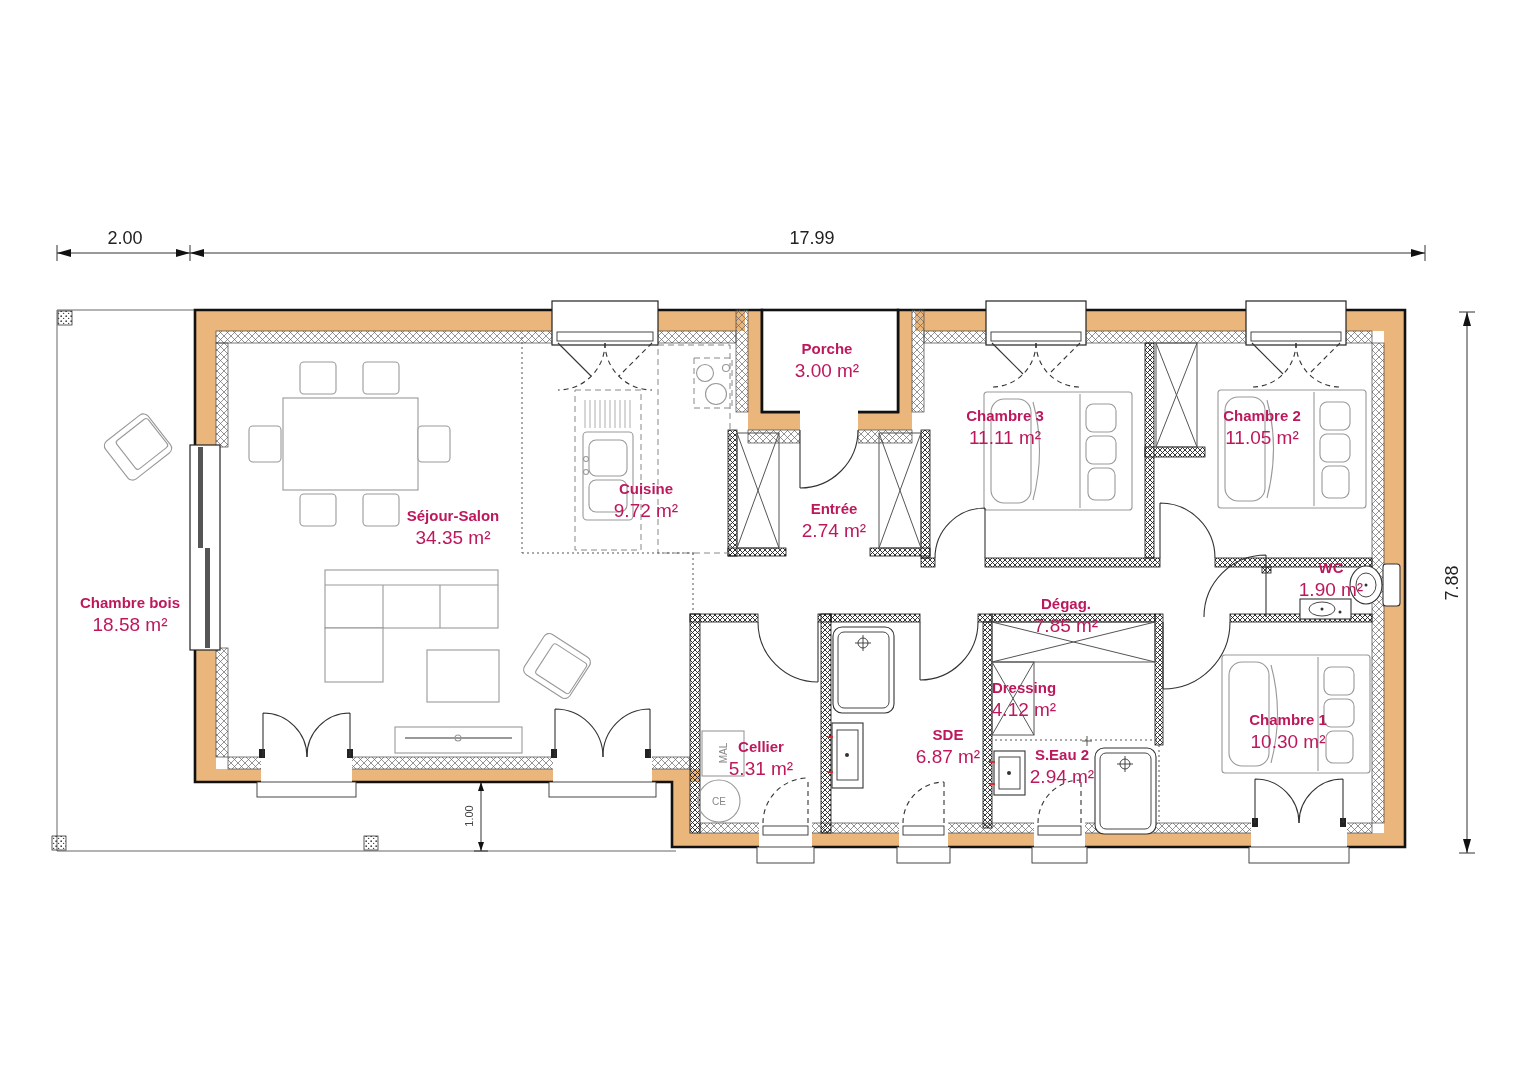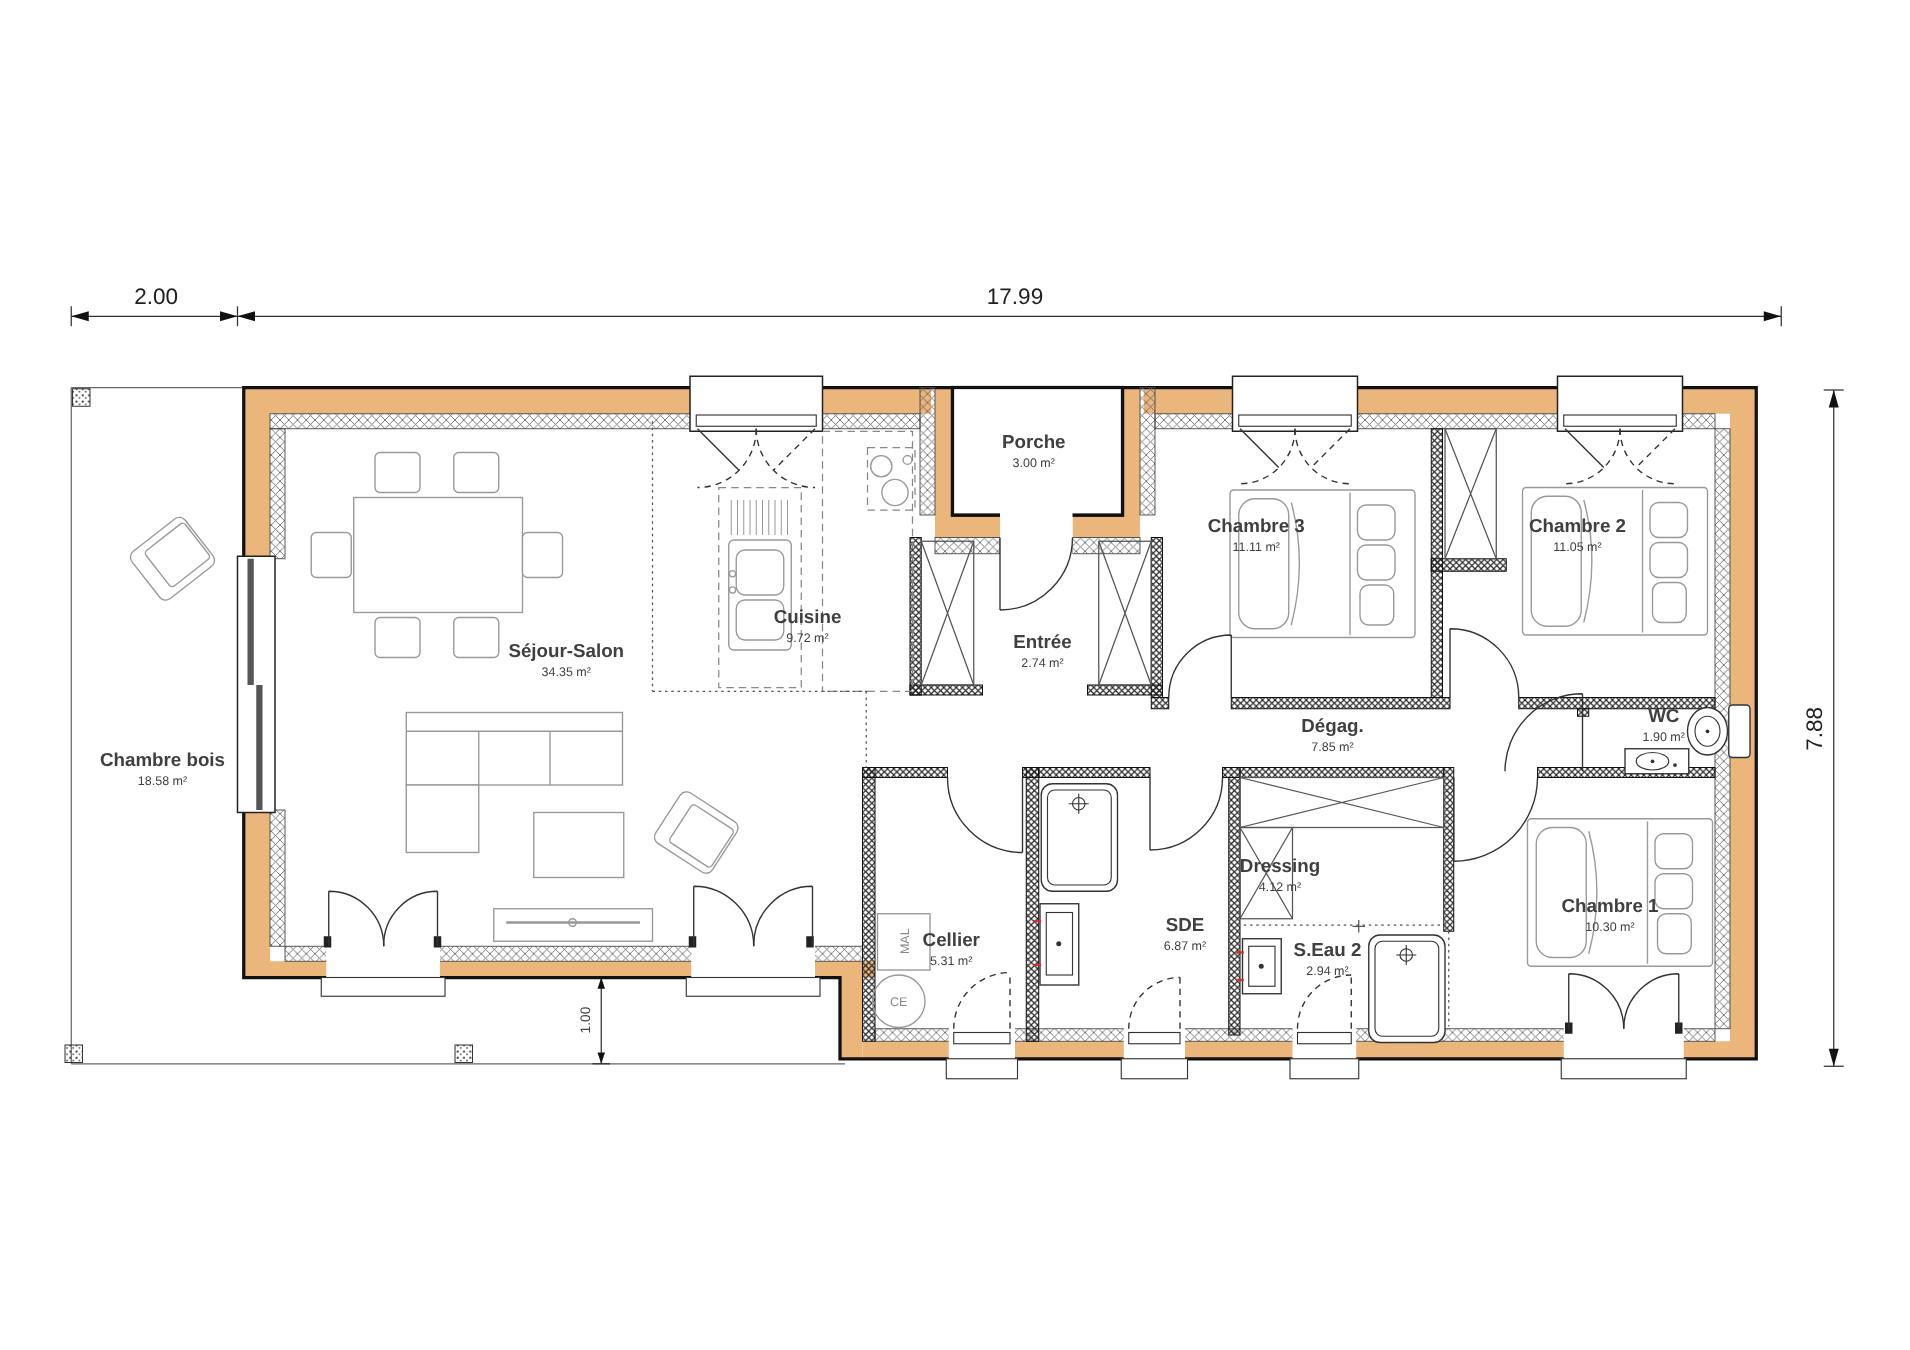--- a/index.html
+++ b/index.html
@@ -22,23 +22,23 @@
   .dotted{stroke:#555;fill:none;stroke-width:1;stroke-dasharray:2 3}
   .tline{stroke:#666;stroke-width:1;fill:none}
   .mark{fill:url(#dots);stroke:#333;stroke-width:.8}
   .dimline{stroke:#333;stroke-width:1;fill:none}
   .dimarrow{fill:#111;stroke:none}
   .fixt{fill:#fff;stroke:#333;stroke-width:1.1}
   .fixtline{fill:none;stroke:#333;stroke-width:.9}
   .redtick{stroke:#c33;stroke-width:2}
   .equip{font:10px "Liberation Sans",sans-serif;fill:#888;text-anchor:middle}
   .lbl{position:absolute;transform:translate(-50%,-50%);text-align:center;
-       white-space:nowrap;line-height:1.3;color:#404040}
+       white-space:nowrap;line-height:1.3;color:#be185d}
   .lbl .nm{display:block;font-weight:700;font-size:15px}
-  .lbl .ar{display:block;font-size:10px}
+  .lbl .ar{display:block;font-size:19px}
   .dim{position:absolute;transform:translate(-50%,-50%);font-size:18px;color:#222}
   .dim.v{transform:translate(-50%,-50%) rotate(-90deg)}
   .dim.small{font-size:11px;color:#444}
 </style>
 </head>
 <body>
 
 <div id="plan">
 <svg width="1528" height="1080" viewBox="0 0 1528 1080">
   <defs>
@@ -369,21 +369,21 @@
       <span class="ar">2.74 m²</span>
     </div>
 <div class="lbl" style="left:1005px;top:428px">
       <span class="nm">Chambre 3</span>
       <span class="ar">11.11 m²</span>
     </div>
 <div class="lbl" style="left:1262px;top:428px">
       <span class="nm">Chambre 2</span>
       <span class="ar">11.05 m²</span>
     </div>
-<div class="lbl" style="left:1066px;top:588px">
+<div class="lbl" style="left:1066px;top:616px">
       <span class="nm">Dégag.</span>
       <span class="ar">7.85 m²</span>
     </div>
 <div class="lbl" style="left:1331px;top:580px">
       <span class="nm">WC</span>
       <span class="ar">1.90 m²</span>
     </div>
 <div class="lbl" style="left:761px;top:759px">
       <span class="nm">Cellier</span>
       <span class="ar">5.31 m²</span>

